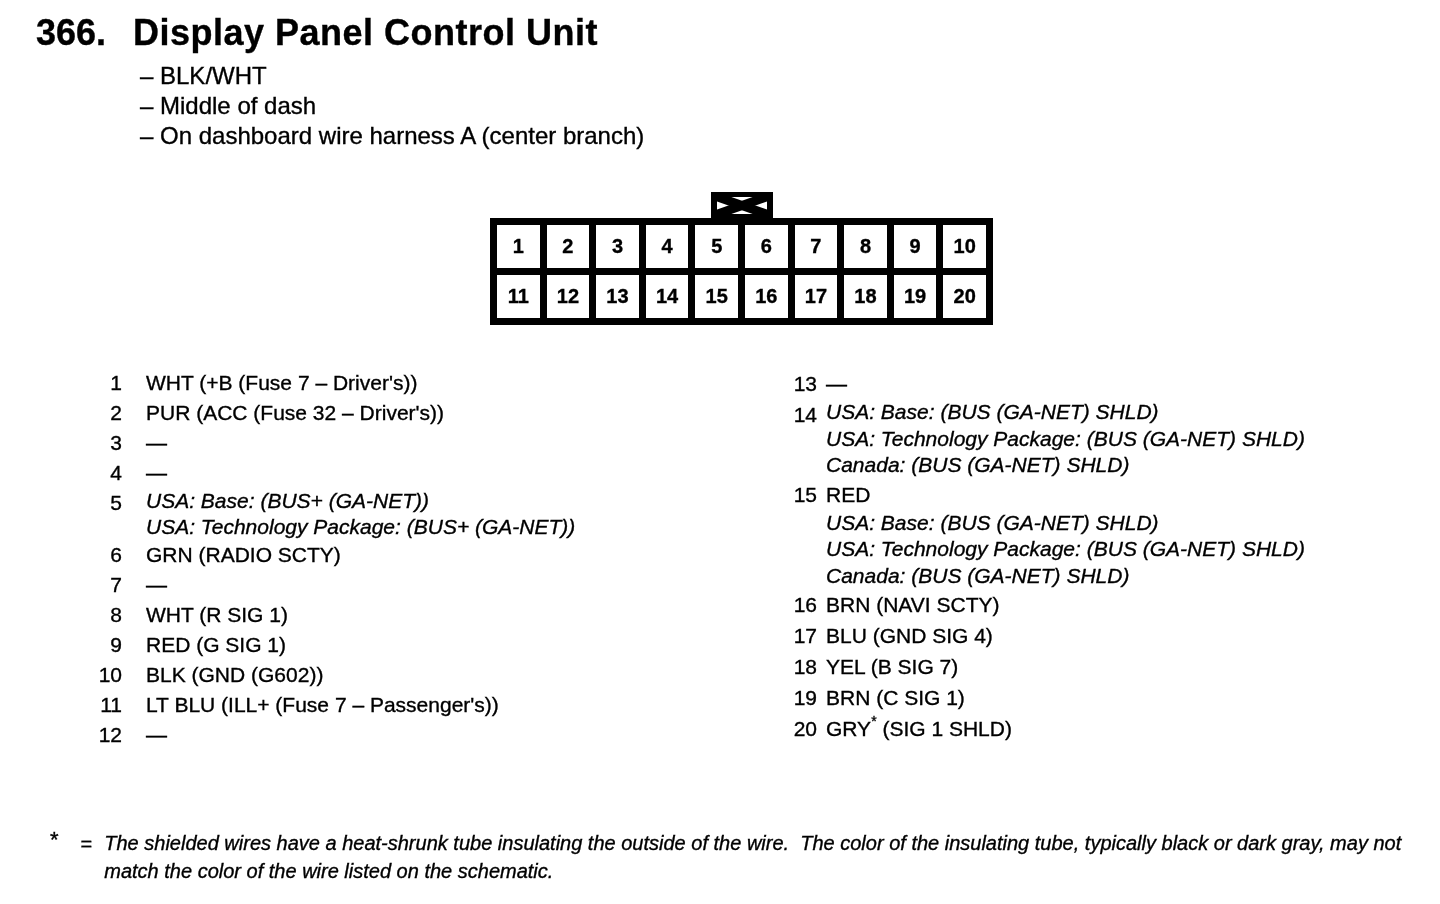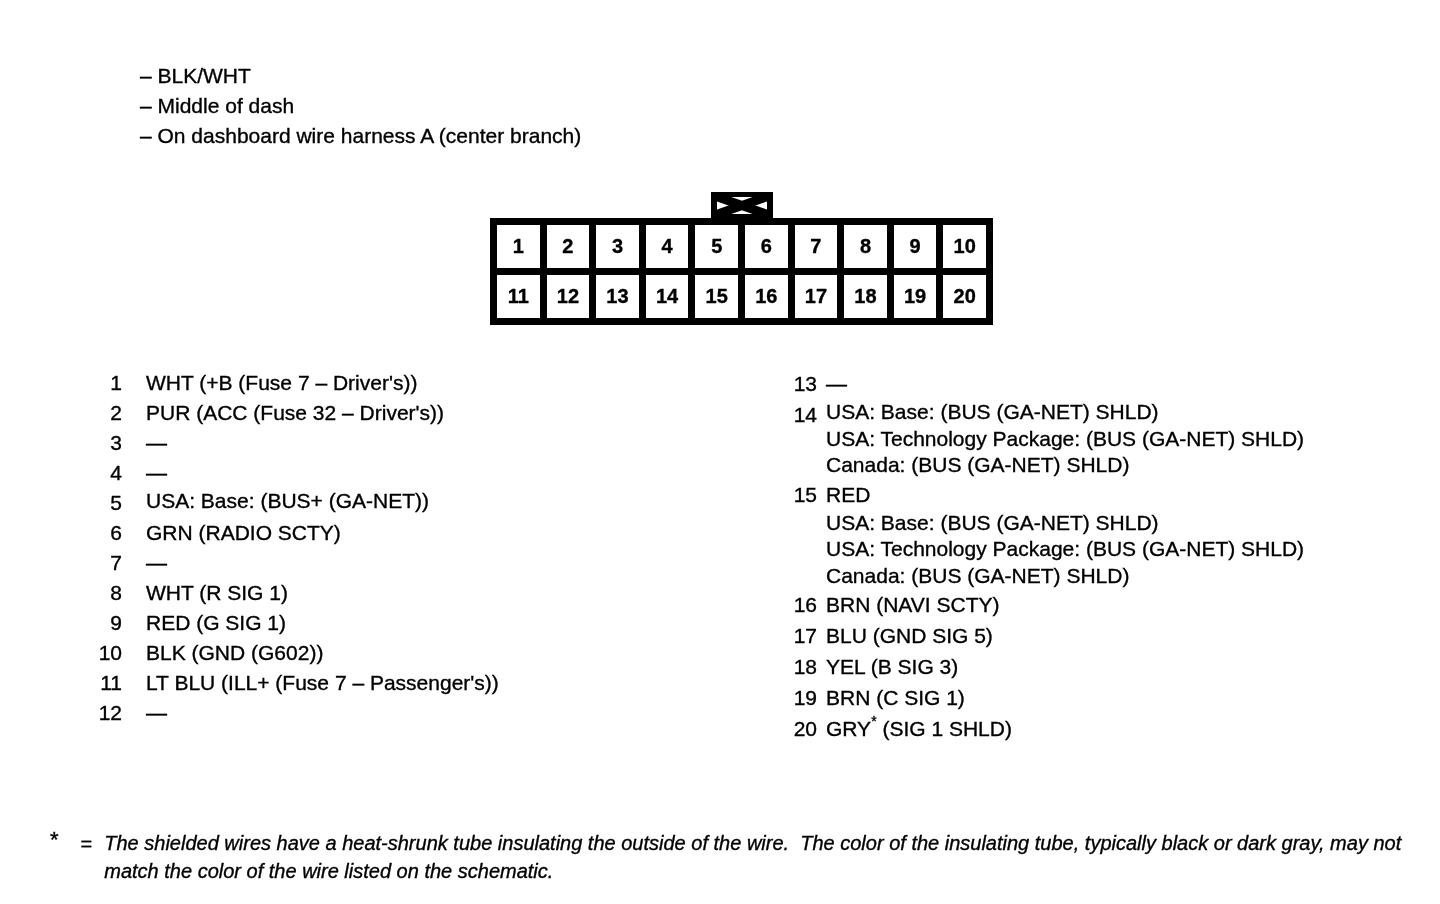--- a/index.html
+++ b/index.html
@@ -5,54 +5,58 @@
   html,body{margin:0;padding:0;background:#fff;}
   .page{
     position:relative;width:1440px;height:904px;background:#ffffff;color:#000;
     font-family:"Liberation Sans",sans-serif;overflow:hidden;
     -webkit-text-stroke:0.35px #000;
   }
   
   .title-row{position:absolute;left:36px;top:12px;display:flex;align-items:baseline;}
   .sec-num{font-size:36px;font-weight:bold;width:97px;flex:none;}
   .page-title{font-size:36px;font-weight:bold;margin:0;letter-spacing:0.5px;}
-  .bullets{position:absolute;left:140px;top:61px;margin:0;padding:0;list-style:none;font-size:21px;}
+  .bullets{position:absolute;left:140px;top:61px;margin:0;padding:0;list-style:none;font-size:24px;}
   .bullets li{line-height:30px;}
   
   .connector{position:absolute;left:490px;top:192px;width:503px;display:flex;flex-direction:column;align-items:center;}
   .key-svg{display:block;margin-bottom:-1px;}
   .grid{
     box-sizing:border-box;width:503px;height:107px;background:#000;padding:7px;
     display:grid;grid-template-columns:repeat(10,1fr);grid-template-rows:1fr 1fr;gap:7px;
   }
   .cell{background:#fff;display:flex;align-items:center;justify-content:center;font-size:20px;font-weight:bold;}
   
   .pin-col{position:absolute;font-size:21px;}
   .pin-col.left{left:98px;top:368px;}
   .pin-col.right{left:793px;top:368px;}
   .pin-row{display:flex;align-items:flex-start;}
   .pin-num{width:24px;text-align:right;line-height:30px;flex:none;}
   .pin-desc{margin-left:24px;}
   .pin-label{line-height:30px;}
-  .sub{line-height:26px;}
+  .sub{line-height:26px;font-style:italic;}
   .right .pin-num,.right .pin-label{line-height:31px;}
   .right .sub{line-height:26.5px;}
   .right .pin-desc{margin-left:9px;}
   .pin-label sup{font-size:14px;line-height:0;position:relative;top:-2px;}
   
   .footnote{position:absolute;left:50px;top:830px;display:flex;align-items:flex-start;font-size:20px;}
   .fn-star{font-size:22px;line-height:20px;flex:none;}
   .fn-eq{margin-left:22px;margin-right:12px;line-height:28px;flex:none;}
   .fn-text{margin:0;width:1307px;line-height:27.5px;white-space:pre-wrap;font-style:italic;}
 </style>
 </head>
 <body>
 
 <div class="page">
 
+  <div class="title-row">
+    <span class="sec-num">366.</span>
+    <h1 class="page-title">Display Panel Control Unit</h1>
+  </div>
 
   <ul class="bullets">
       <li>– BLK/WHT</li>
       <li>– Middle of dash</li>
       <li>– On dashboard wire harness A (center branch)</li>
     </ul>
 
   <div class="connector">
     <svg class="key-svg" width="62" height="27" viewBox="0 0 62 27">
       <rect x="0" y="0" width="62" height="27" fill="#000"></rect>
@@ -106,20 +110,21 @@
       <div class="pin-row">
         <span class="pin-num">4</span>
         <div class="pin-desc">
           <div class="pin-label"><span>—</span></div>
         </div>
       </div>
       <div class="pin-row">
         <span class="pin-num">5</span>
         <div class="pin-desc">
           <div class="sub">USA: Base: (BUS+ (GA-NET))</div>
+          <div class="sub">USA: Technology Package: (BUS+ (GA-NET))</div>
         </div>
       </div>
       <div class="pin-row">
         <span class="pin-num">6</span>
         <div class="pin-desc">
           <div class="pin-label"><span>GRN (RADIO SCTY)</span></div>
         </div>
       </div>
       <div class="pin-row">
         <span class="pin-num">7</span>
@@ -184,27 +189,27 @@
       </div>
       <div class="pin-row">
         <span class="pin-num">16</span>
         <div class="pin-desc">
           <div class="pin-label"><span>BRN (NAVI SCTY)</span></div>
         </div>
       </div>
       <div class="pin-row">
         <span class="pin-num">17</span>
         <div class="pin-desc">
-          <div class="pin-label"><span>BLU (GND SIG 5)</span></div>
+          <div class="pin-label"><span>BLU (GND SIG 4)</span></div>
         </div>
       </div>
       <div class="pin-row">
         <span class="pin-num">18</span>
         <div class="pin-desc">
-          <div class="pin-label"><span>YEL (B SIG 3)</span></div>
+          <div class="pin-label"><span>YEL (B SIG 7)</span></div>
         </div>
       </div>
       <div class="pin-row">
         <span class="pin-num">19</span>
         <div class="pin-desc">
           <div class="pin-label"><span>BRN (C SIG 1)</span></div>
         </div>
       </div>
       <div class="pin-row">
         <span class="pin-num">20</span>

